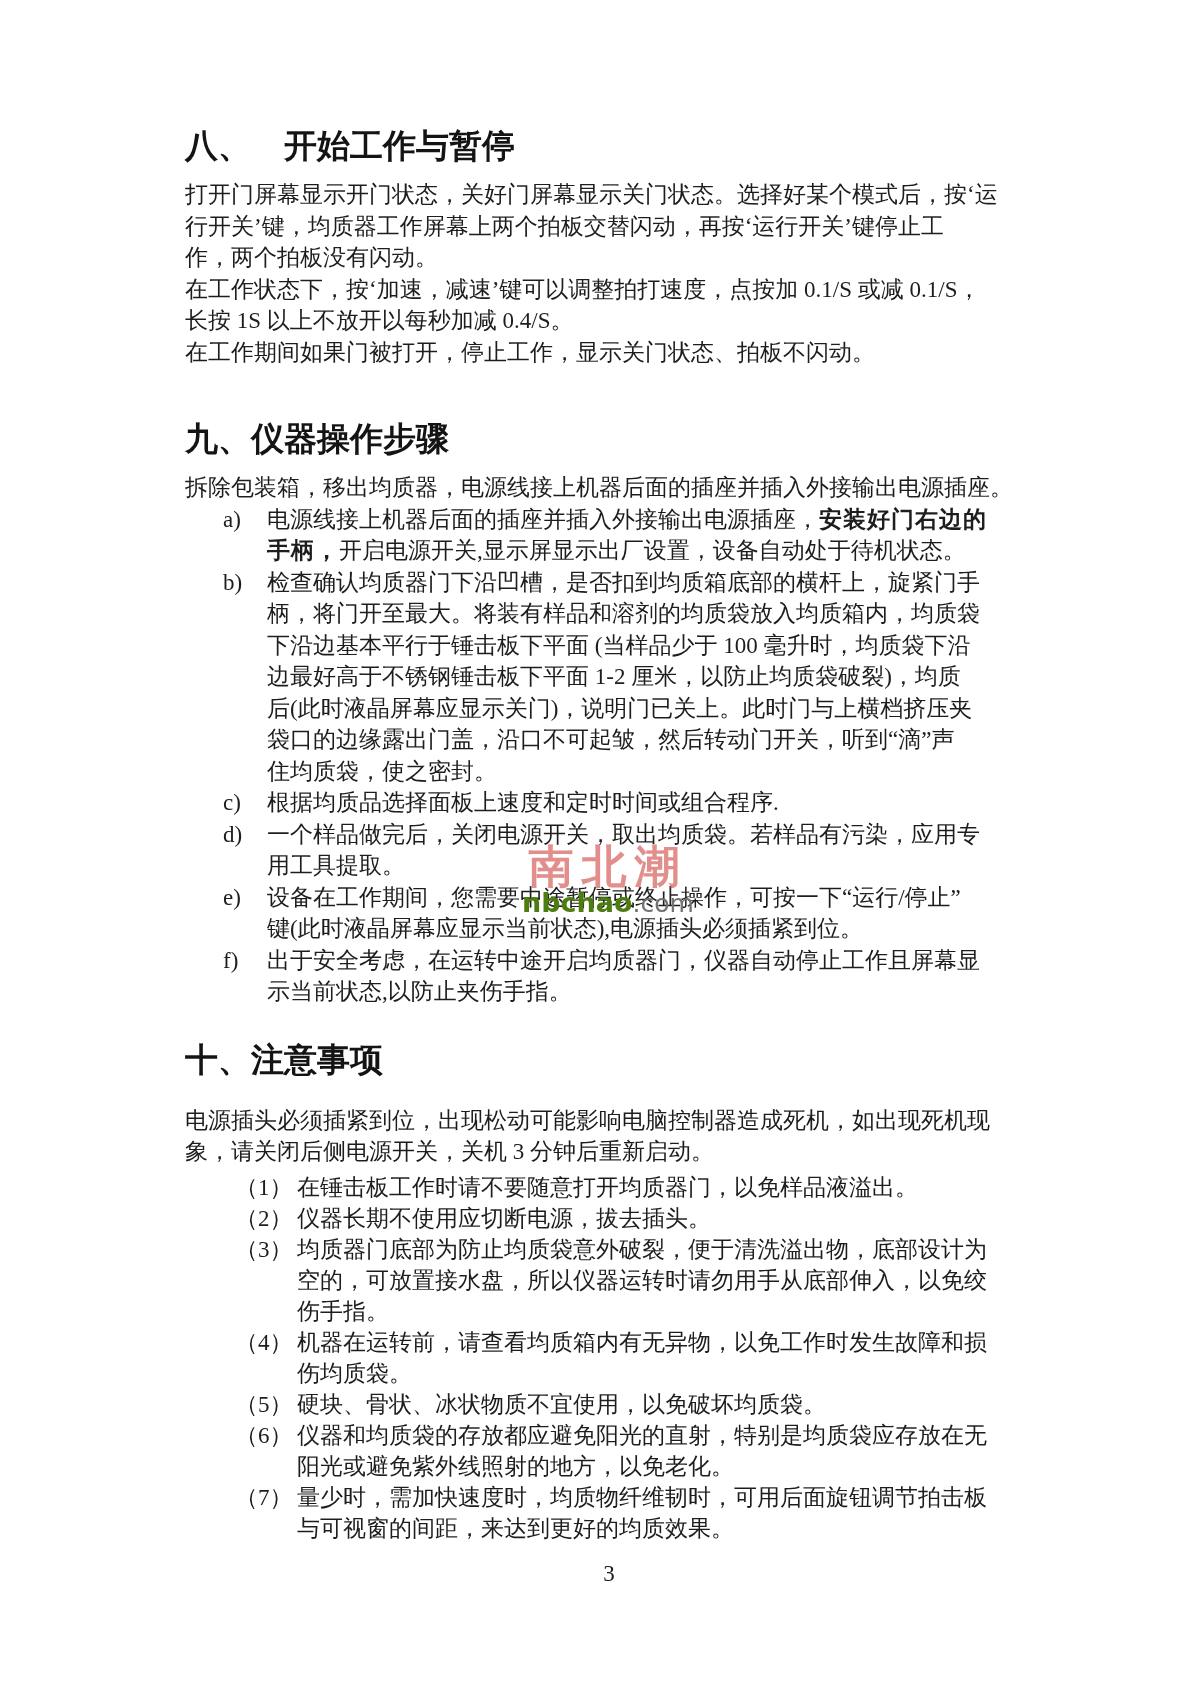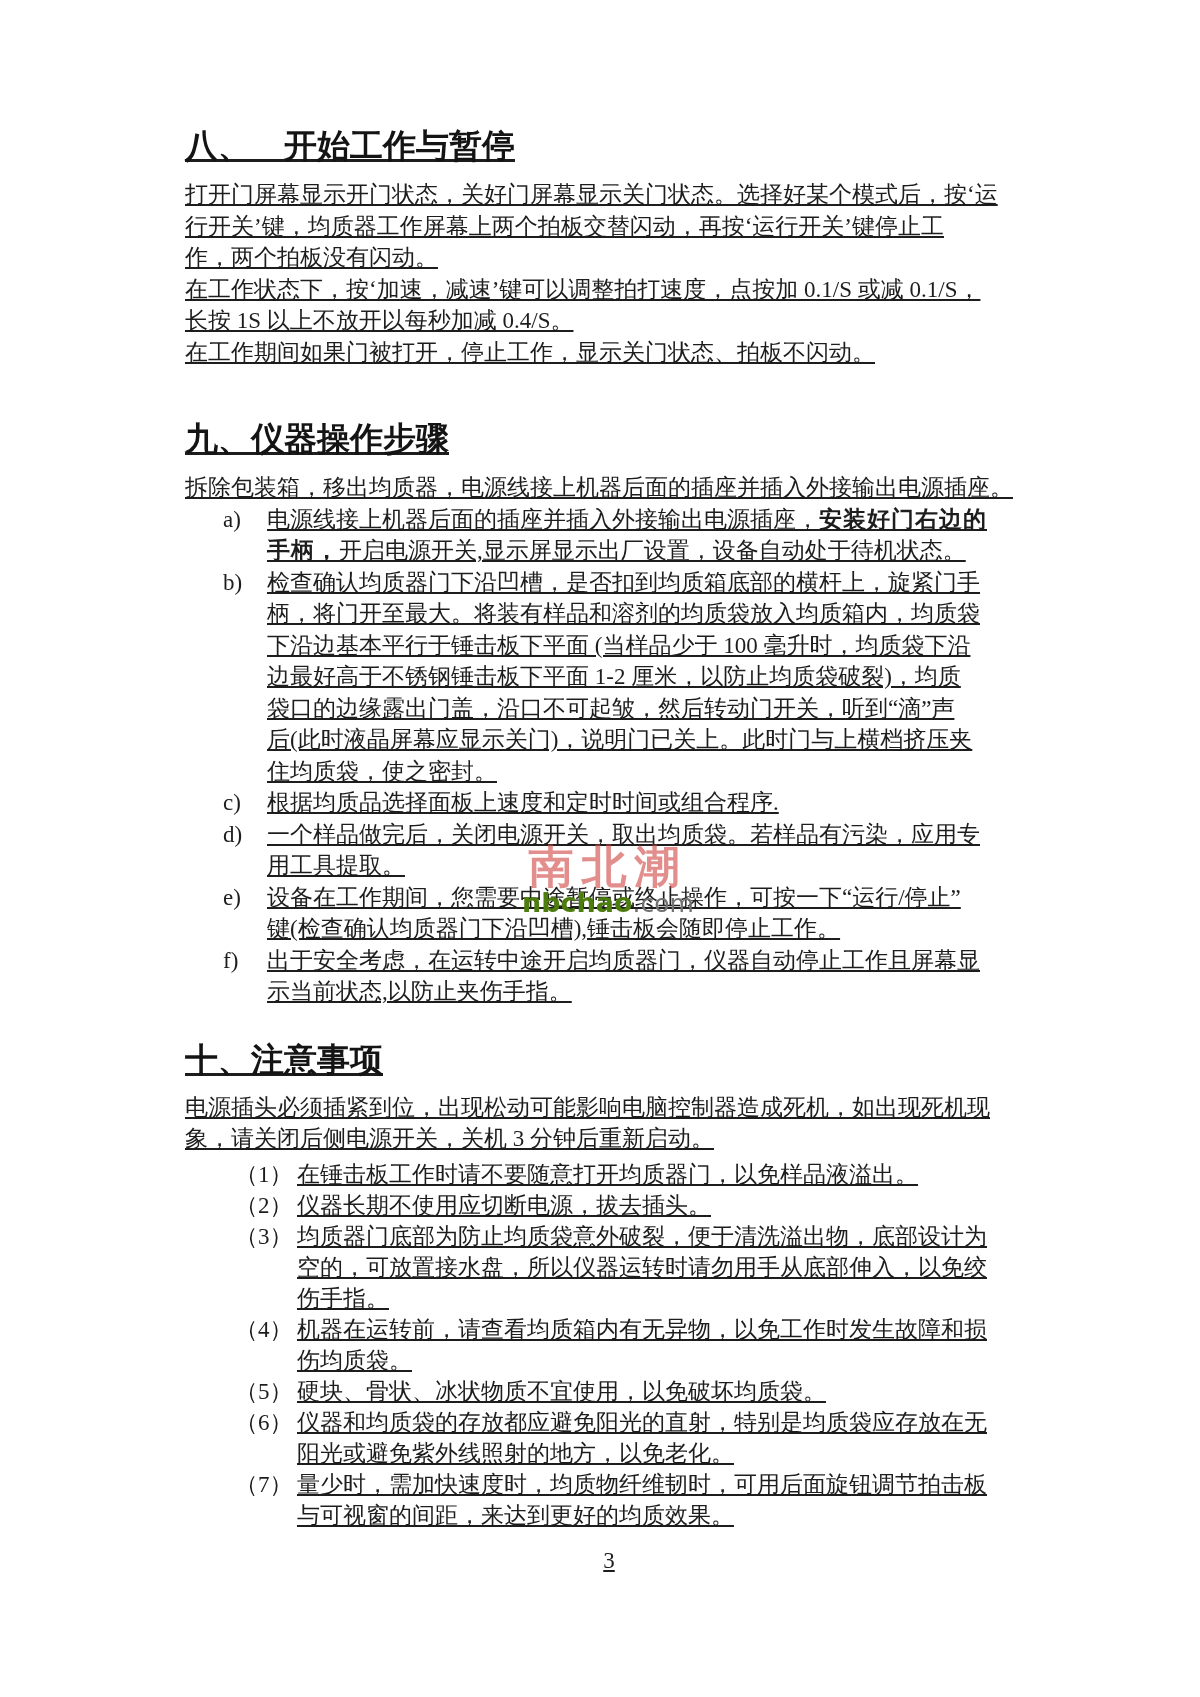--- a/index.html
+++ b/index.html
@@ -4,33 +4,32 @@
 <style>
   html,body{margin:0;padding:0;background:#ffffff;}
   .page{
     position:relative;
     width:1200px;
     height:1697px;
     background:#ffffff;
     overflow:hidden;
     font-family:"Liberation Serif","DejaVu Serif",serif;
     color:#1d1d1d;
-    text-decoration:underline;
   }
   .content{margin-left:185px;width:848px;}
   .hd{
     font-size:33px;
     line-height:42px;
     font-weight:bold;
     color:#141414;
     white-space:nowrap;
   }
   .hd8{margin-top:125px;margin-bottom:12px;}
   .hd9{margin-top:50px;margin-bottom:12px;}
-  .hd10{margin-top:31px;margin-bottom:11px;}
+  .hd10{margin-top:31px;margin-bottom:24px;}
   .bl{ 
     font-size:23px;
     line-height:31.5px;
     white-space:nowrap;
   }
   .nl{ 
     font-size:23px;
     line-height:31px;
     white-space:nowrap;
   }
@@ -90,31 +89,31 @@
     <div>
       <div class="bl">拆除包装箱，移出均质器，电源线接上机器后面的插座并插入外接输出电源插座。</div>
 
       <div class="bl"><span class="lbl-a">a)</span><span>电源线接上机器后面的插座并插入外接输出电源插座，</span><span class="bd">安装好门右边的</span></div>
       <div class="bl ind-a"><span class="bd">手柄，</span><span>开启电源开关,显示屏显示出厂设置，设备自动处于待机状态。</span></div>
 
       <div class="bl"><span class="lbl-a">b)</span><span>检查确认均质器门下沿凹槽，是否扣到均质箱底部的横杆上，旋紧门手</span></div>
       <div class="bl ind-a">柄，将门开至最大。将装有样品和溶剂的均质袋放入均质箱内，均质袋</div>
       <div class="bl ind-a">下沿边基本平行于锤击板下平面 (当样品少于 100 毫升时，均质袋下沿</div>
       <div class="bl ind-a">边最好高于不锈钢锤击板下平面 1-2 厘米，以防止均质袋破裂)，均质</div>
+      <div class="bl ind-a">后(此时液晶屏幕应显示关门)，说明门已关上。此时门与上横档挤压夹</div>
       <div class="bl ind-a">袋口的边缘露出门盖，沿口不可起皱，然后转动门开关，听到“滴”声</div>
-      <div class="bl ind-a">后(此时液晶屏幕应显示关门)，说明门已关上。此时门与上横档挤压夹</div>
       <div class="bl ind-a">住均质袋，使之密封。</div>
 
       <div class="bl"><span class="lbl-a">c)</span><span>根据均质品选择面板上速度和定时时间或组合程序.</span></div>
 
       <div class="bl"><span class="lbl-a">d)</span><span>一个样品做完后，关闭电源开关，取出均质袋。若样品有污染，应用专</span></div>
       <div class="bl ind-a">用工具提取。</div>
 
       <div class="bl"><span class="lbl-a">e)</span><span>设备在工作期间，您需要中途暂停或终止操作，可按一下“运行/停止”</span></div>
-      <div class="bl ind-a">键(检查确认均质器门下沿凹槽),锤击板会随即停止工作。</div>
+      <div class="bl ind-a">键(此时液晶屏幕应显示当前状态),电源插头必须插紧到位。</div>
 
       <div class="bl"><span class="lbl-a">f)</span><span>出于安全考虑，在运转中途开启均质器门，仪器自动停止工作且屏幕显</span></div>
       <div class="bl ind-a">示当前状态,以防止夹伤手指。</div>
     </div>
 
     <div class="hd hd10">十、注意事项</div>
     <div>
       <div class="bl">电源插头必须插紧到位，出现松动可能影响电脑控制器造成死机，如出现死机现</div>
       <div class="bl">象，请关闭后侧电源开关，关机 3 分钟后重新启动。</div>
     </div>

